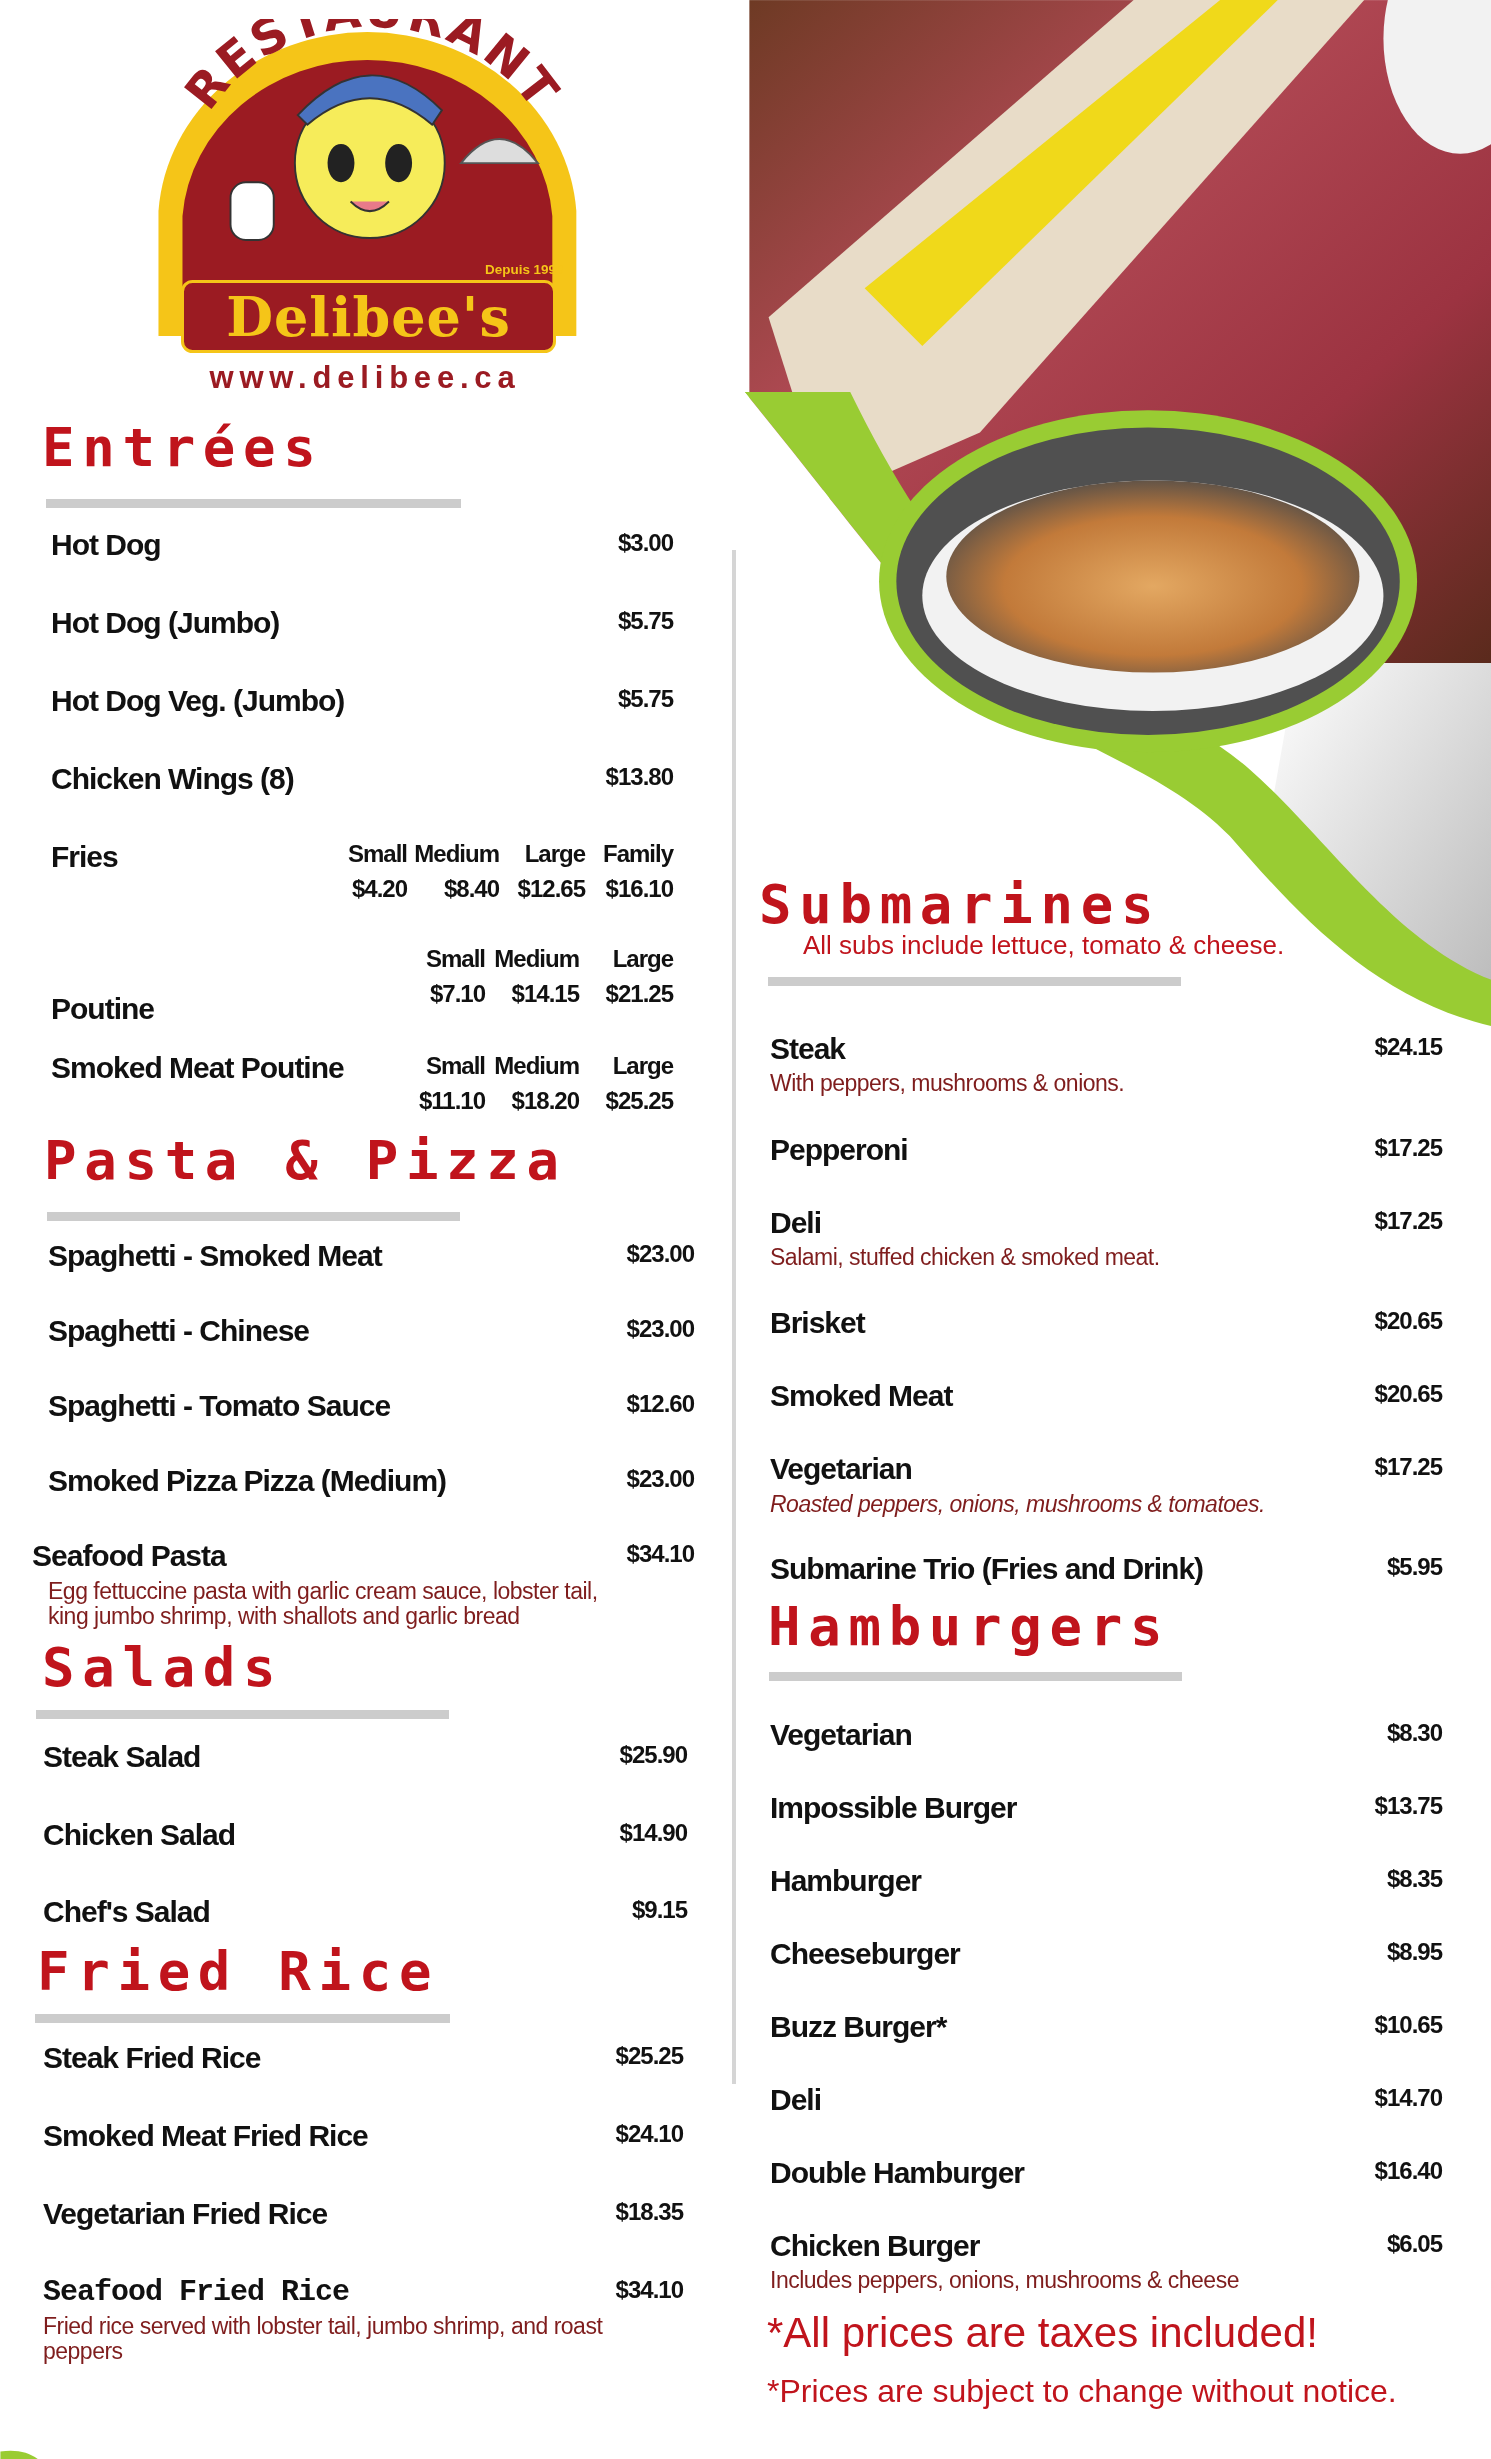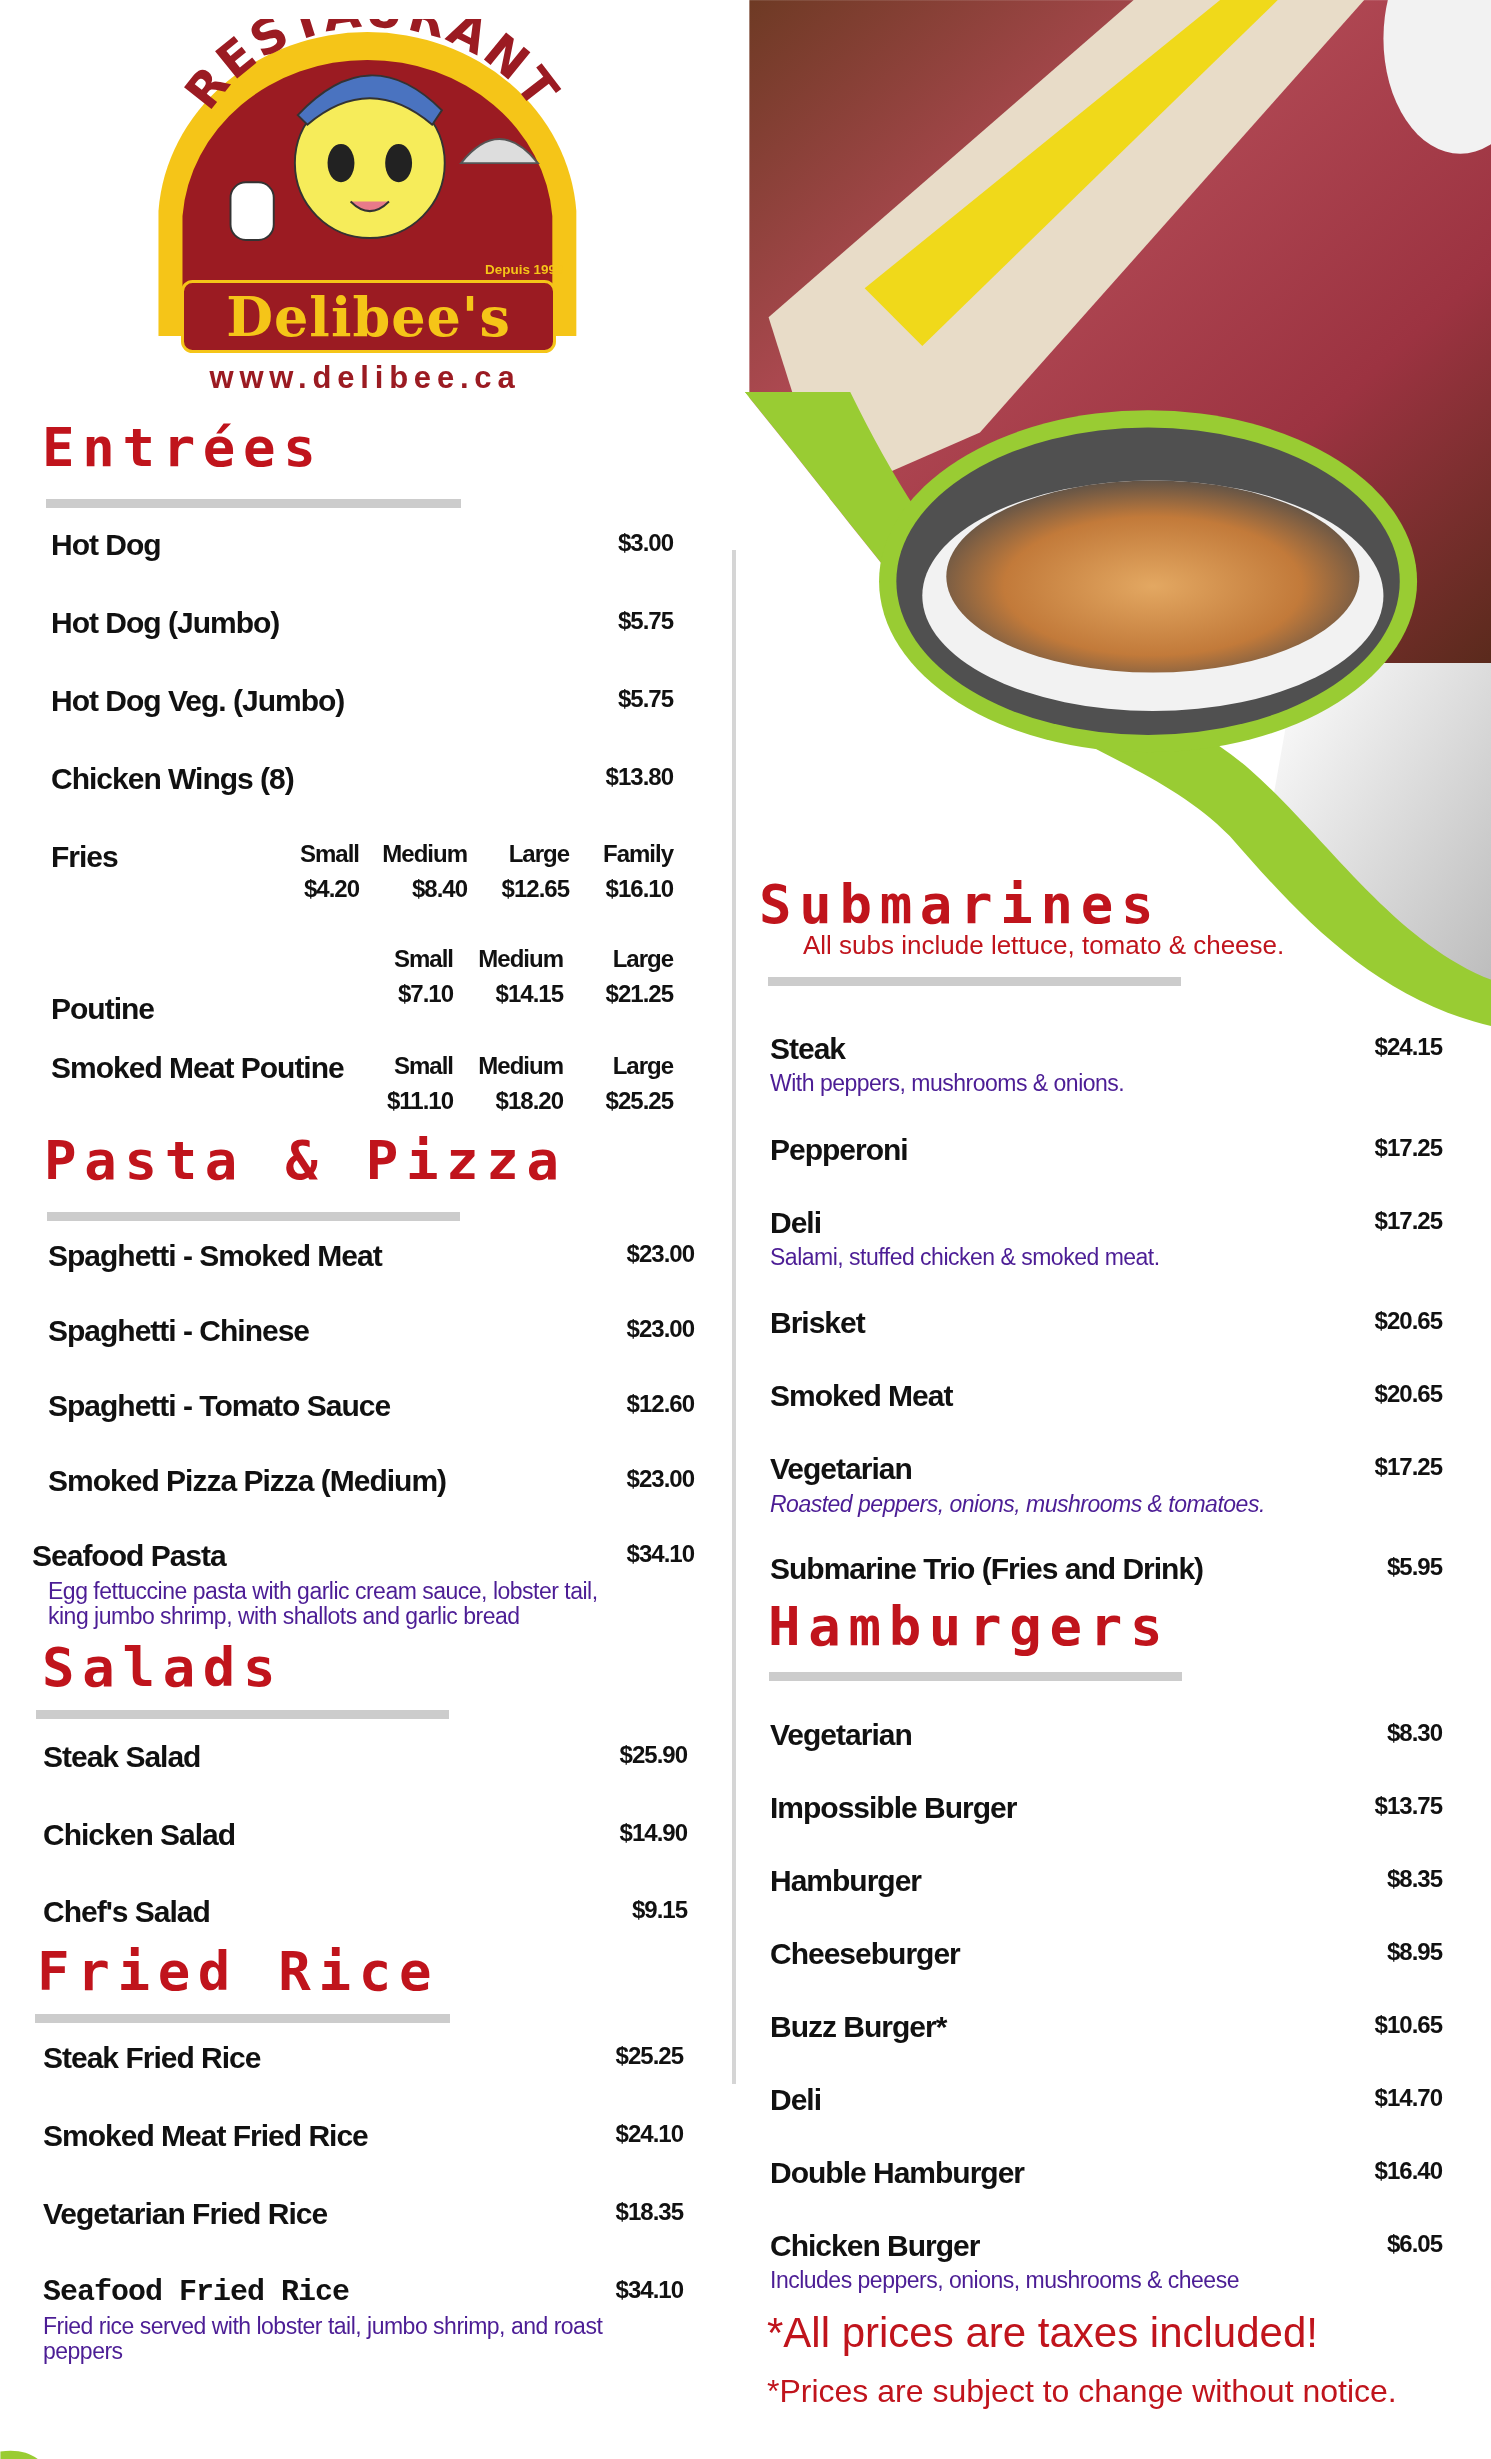--- a/index.html
+++ b/index.html
@@ -2,22 +2,22 @@
 <html><head>
 <meta charset="utf-8">
 <style>
   html,body{margin:0;padding:0;}
   body{width:1492px;height:2459px;position:relative;overflow:hidden;background:#fff;font-family:"Liberation Sans",sans-serif;color:#111;}
   .abs{position:absolute;}
   .sec-title{position:absolute;font-family:"DejaVu Sans Mono","Liberation Mono",monospace;font-weight:bold;color:#c0141c;font-size:54px;letter-spacing:7.7px;line-height:1;white-space:nowrap;}
   .rule{position:absolute;height:8.6px;background:#cccccc;}
   .item-name{position:absolute;font-size:30px;font-weight:bold;letter-spacing:-1px;white-space:nowrap;line-height:1;}
   .item-price{position:absolute;font-size:24px;font-weight:bold;letter-spacing:-1px;text-align:right;white-space:nowrap;line-height:1;}
-  .desc{position:absolute;font-size:23px;letter-spacing:-0.5px;line-height:25px;color:#4c1d95;}
-  .sizes{position:absolute;display:flex;gap:16px;}
+  .desc{position:absolute;font-size:23px;letter-spacing:-0.5px;line-height:25px;color:#7f1d1d;}
+  .sizes{position:absolute;display:flex;gap:0;}
   .size-col{display:flex;flex-direction:column;align-items:flex-end;font-weight:bold;font-size:24px;letter-spacing:-1px;line-height:35px;}
   .red-note{position:absolute;color:#c0141c;white-space:nowrap;line-height:1;}
   .vdiv{position:absolute;left:732px;top:550px;width:3.8px;height:1534px;background:#d5d5d5;}
 </style>
 </head>
 <body>
 
 <svg class="abs" style="left:0;top:0" width="1492" height="1057" viewBox="0 0 1553 1100">
   <defs>
     <linearGradient id="meatGrad" x1="0" y1="0" x2="1" y2="1">

